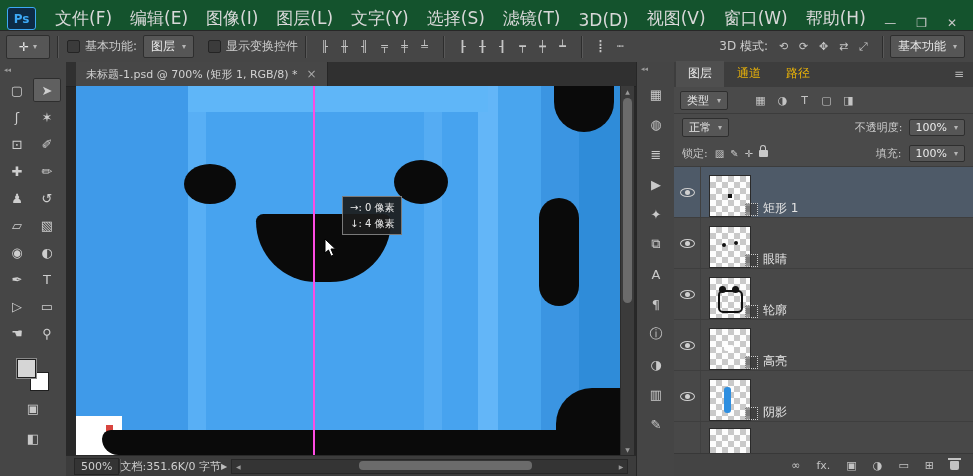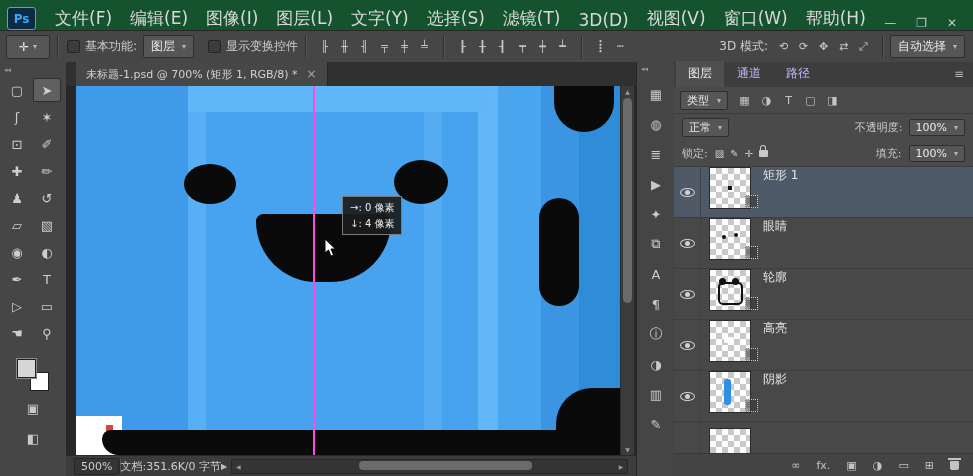--- a/index.html
+++ b/index.html
@@ -94,34 +94,34 @@
   .panelstrip{position:absolute;left:636px;top:62px;width:38px;height:414px;background:#454545;
               border-left:1px solid #272727;border-right:1px solid #272727;}
   .strip-collapse{height:14px;font-size:7px;color:#9a9a9a;padding-left:4px;line-height:14px;}
   .strip-icon{width:26px;height:24px;margin:6px auto 0;display:flex;align-items:center;justify-content:center;
               font-size:13px;color:#c9c9c9;}
 
   
   .layerspanel{position:absolute;left:674px;top:62px;width:299px;height:414px;background:#4a4a4a;
                display:flex;flex-direction:column;}
   .ptabs{height:25px;background:#3d3d3d;display:flex;align-items:flex-end;padding-left:2px;gap:1px;flex:none;}
-  .ptab{padding:4px 12px 5px;font-size:12px;color:#c4b5fd;}
+  .ptab{padding:4px 12px 5px;font-size:12px;color:#eab308;}
   .ptab.active{background:#4f4f4f;color:#ebebeb;}
   .pmenu{margin-left:auto;padding:0 9px 6px 0;color:#b5b5b5;font-size:12px;}
   .filterrow{height:26px;border-bottom:1px solid #3c3c3c;display:flex;align-items:center;padding:0 6px;gap:3px;flex:none;}
   .f-dd{background:#565656;border:1px solid #2e2e2e;border-radius:2px;padding:1px 6px;
-        display:inline-flex;align-items:center;gap:8px;font-size:11px;color:#e9e9e9;margin-right:4px;}
+        display:inline-flex;align-items:center;gap:8px;font-size:11px;color:#e9e9e9;margin-right:20px;}
   .blendrow{height:27px;display:flex;align-items:center;padding:0 8px;gap:6px;font-size:11px;flex:none;}
   .lockrow{height:25px;display:flex;align-items:center;padding:0 8px;gap:7px;font-size:11px;
            border-bottom:1px solid #3c3c3c;flex:none;}
   .lbl{color:#c9c9c9;white-space:nowrap;}
   .dd.sm{padding:1px 6px;font-size:11px;}
   .lockicons{display:flex;gap:6px;align-items:center;color:#c9c9c9;font-size:10px;}
   .layerlist{flex:1;overflow:hidden;background:#484848;}
-  .lrow{height:50px;display:flex;align-items:flex-start;border-bottom:1px solid #3e3e3e;font-size:12px;color:#e3e3e3;}
+  .lrow{height:50px;display:flex;align-items:flex-end;border-bottom:1px solid #3e3e3e;font-size:12px;color:#e3e3e3;}
   .lrow.selected{background:#4E5A68;}
   .lrow.partial{height:31px;align-items:flex-start;border-bottom:none;}
   .lrow.partial .thumb{margin-top:6px;}
   .eyebox{width:26px;align-self:stretch;border-right:1px solid #404040;display:flex;align-items:center;justify-content:center;flex:none;}
   .eye{position:relative;width:15px;height:9px;display:inline-block;}
   .eye::before{content:"";position:absolute;inset:0;border:1px solid #d0d0d0;border-radius:50%;}
   .eye::after{content:"";position:absolute;left:5px;top:2px;width:5px;height:5px;border-radius:50%;background:#d0d0d0;}
   .thumb{position:relative;width:40px;height:40px;margin:0 12px 0 8px;border:1px solid #2a2a2a;flex:none;}
   .checker{background-color:#fdfdfd;
     background-image:linear-gradient(45deg,#c9c9c9 25%,transparent 25%,transparent 75%,#c9c9c9 75%),
@@ -212,21 +212,21 @@
     <span class="opt-label">3D 模式:</span>
     <div class="grp" style="margin-left:6px">
       <span class="icon-btn">⟲</span>
       <span class="icon-btn">⟳</span>
       <span class="icon-btn">✥</span>
       <span class="icon-btn">⇄</span>
       <span class="icon-btn">⤢</span>
     </div>
     <div class="vsep"></div>
     <div class="dd" style="margin-right:8px">
-      <span>自动选择</span>
+      <span>基本功能</span>
       <span class="caret">▾</span>
     </div>
   </div>
 
   <div class="toolbar">
     <div class="tb-collapse">◂◂</div>
     <div class="tools">
       <div class="tool">
           <span>▢</span>
         </div>

